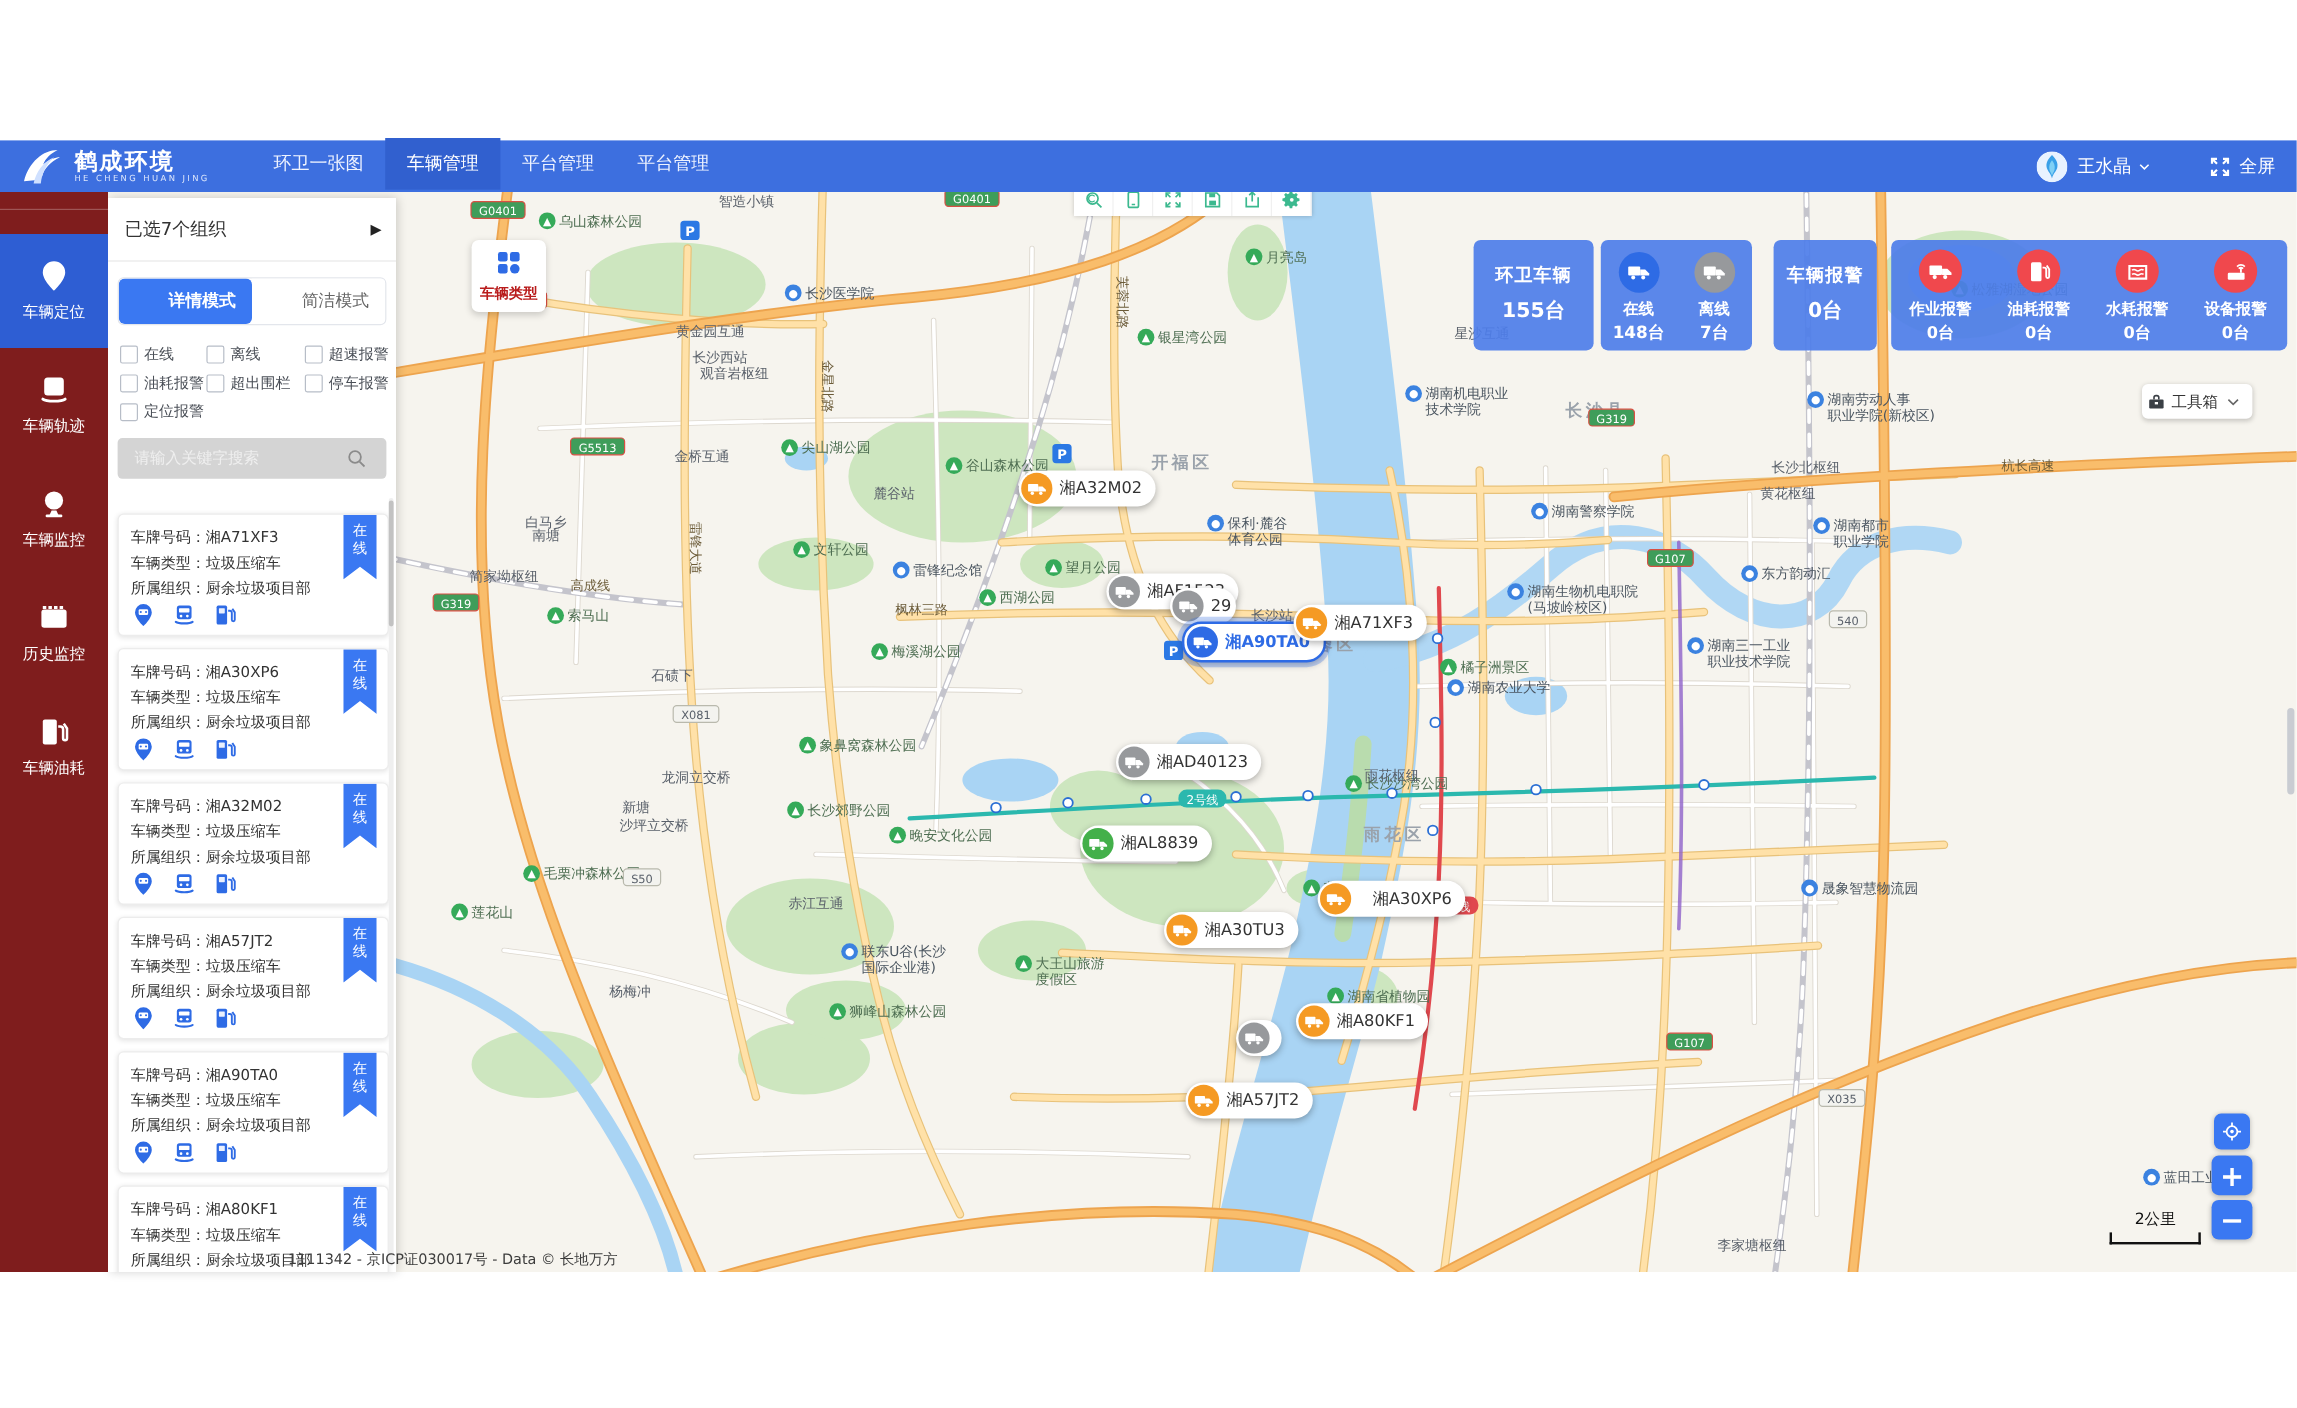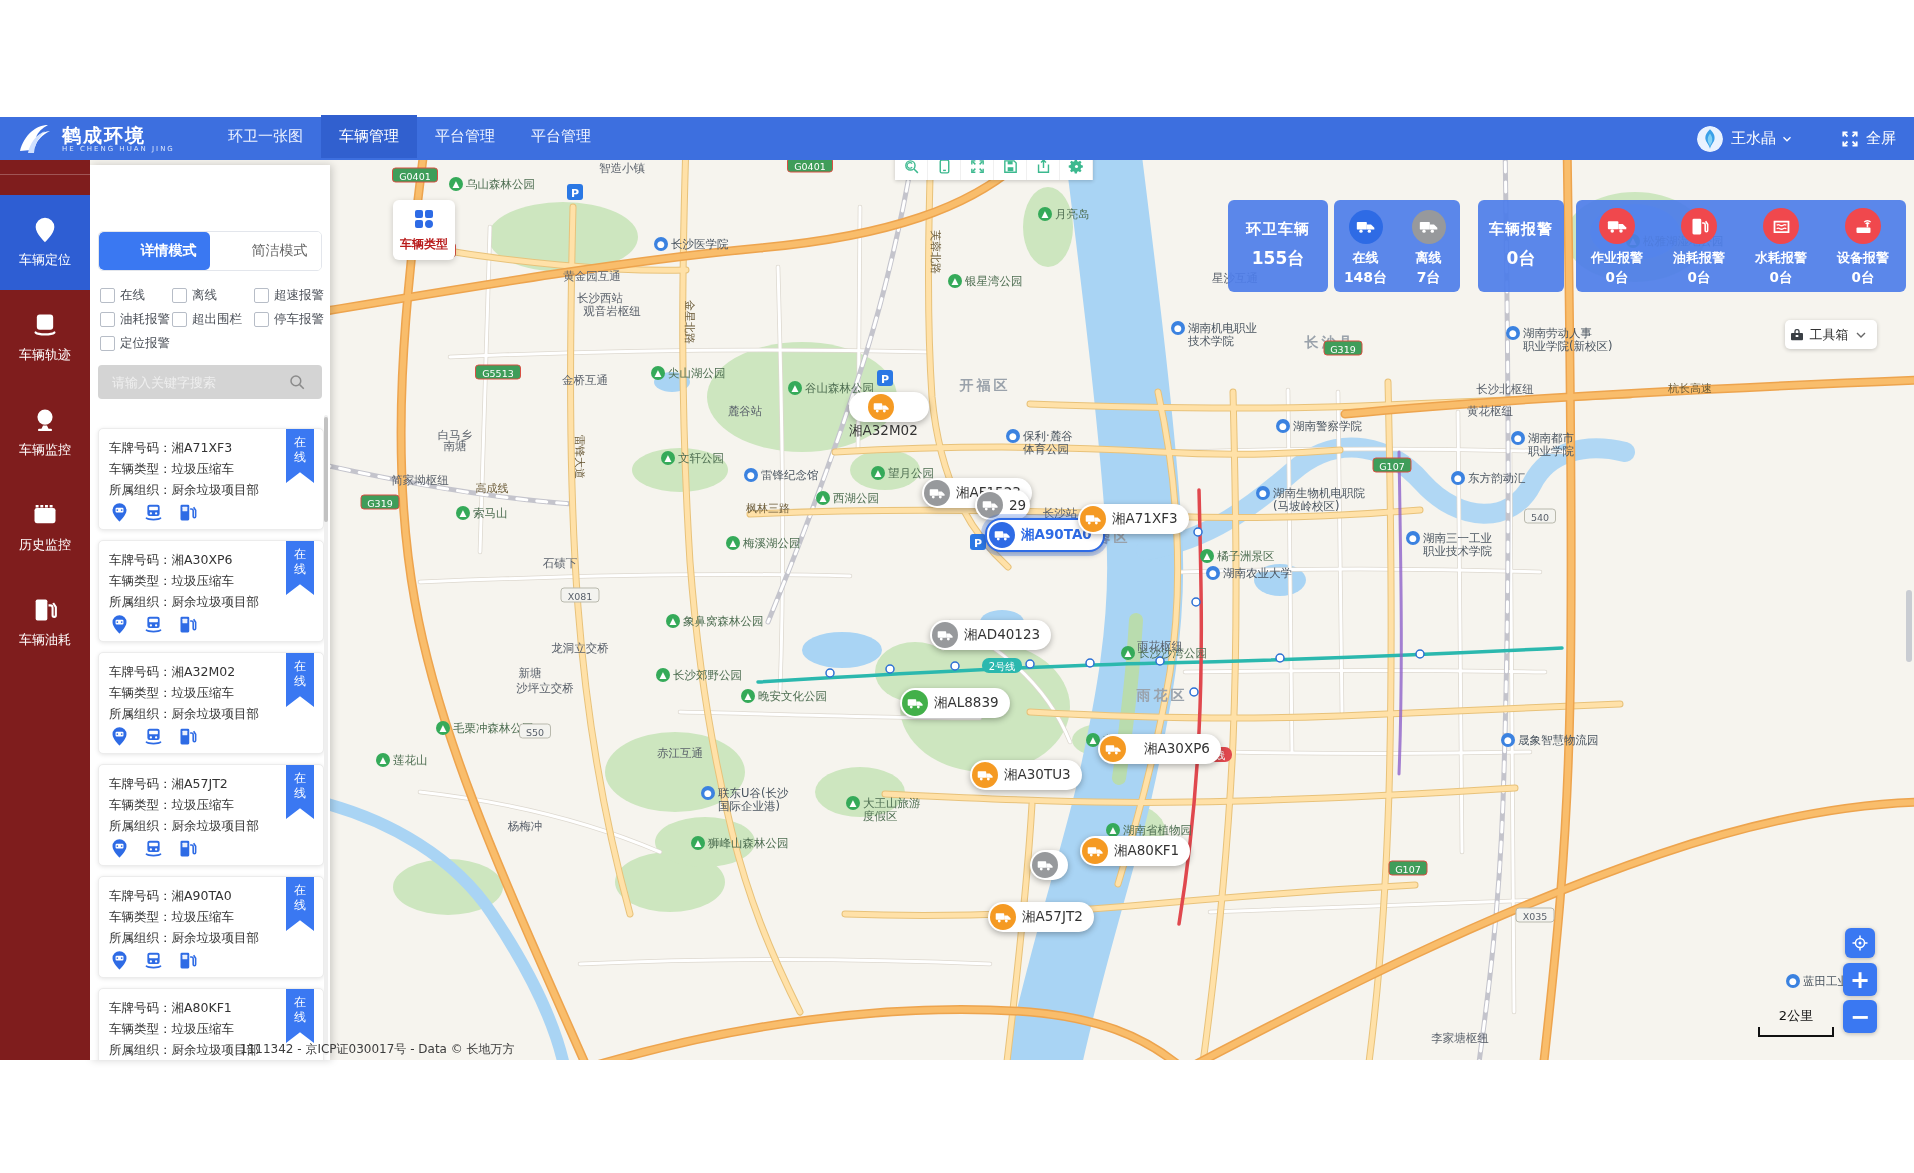--- a/index.html
+++ b/index.html
@@ -729,21 +729,21 @@
     </span>
     <span class="lb">工具箱</span>
     <span class="caret ic">
       <svg viewBox="0 0 24 24">
           <path d="M6 9l6 6 6-6" fill="none" stroke="#666" stroke-width="2"></path>
         </svg>
     </span>
   </div>
 
   <div id="markers">
-      <div class="mk" style="left: 759px; top: 240px; flex-direction: column;">
+      <div class="mk" style="left: 759px; top: 240px;">
         <span class="m-ic" style="background: rgb(245, 154, 35);">
           <span class="ic ">
             <svg viewBox="0 0 24 24">
               <rect x="1" y="6" width="12" height="9" rx="1" fill="currentColor"></rect>
               <path d="M13 9h5l4 4v2h-9z" fill="currentColor"></path>
               <circle cx="6" cy="17" r="2" fill="currentColor"></circle>
               <circle cx="16" cy="17" r="2" fill="currentColor"></circle>
             </svg>
           </span>
         </span>
@@ -907,20 +907,24 @@
 
   <div id="scale">
     <span>2公里</span>
     <div class="bar"></div>
   </div>
 
   <div id="collapse">‹</div>
 </div>
 
 <div id="panel" class="abs">
+  <div id="org-header">
+    <span class="tx">已选7个组织</span>
+    <span class="arrow">▶</span>
+  </div>
   <div id="mode-tabs">
       <div class="mode-tab active">详情模式</div>
       <div class="mode-tab">简洁模式</div>
     </div>
   <div id="filters">
       <label class="filter">
         <span class="cb"></span>
         <span>在线</span>
       </label>
       <label class="filter">

